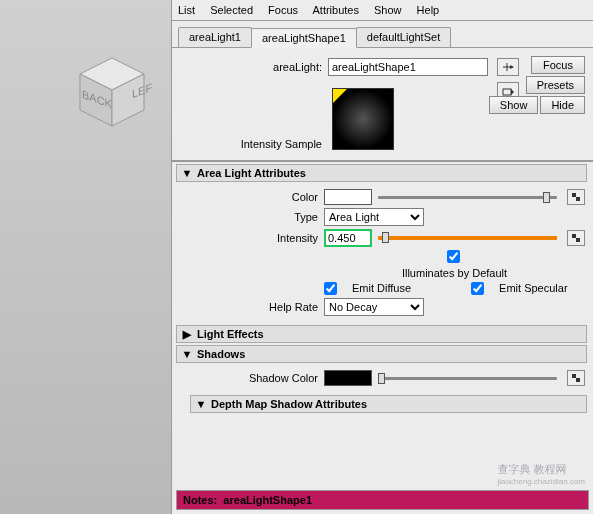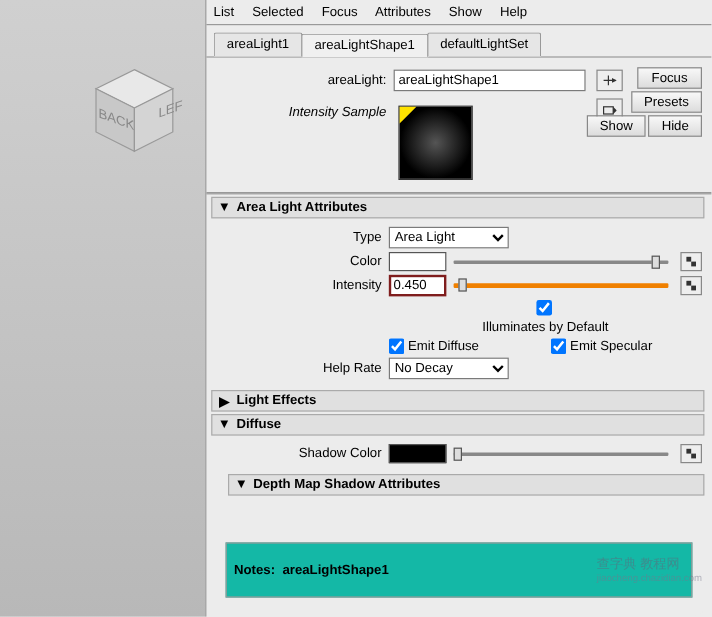--- a/index.html
+++ b/index.html
@@ -16,44 +16,44 @@
 .tab.active { background: #f0f0f0; border-bottom: 1px solid #f0f0f0; position: relative; top: 1px; }
 .header-area { padding: 10px; border-bottom: 1px solid #999; position: relative; }
 .header-row { display: flex; align-items: center; margin-bottom: 6px; }
 .header-row label { width: 140px; text-align: right; margin-right: 6px; }
 .header-row input[type="text"] { width: 160px; height: 18px; border: 1px solid #7a7a7a; background: #fff; padding: 0 3px; }
 .btncol { position: absolute; right: 8px; top: 8px; display: flex; flex-direction: column; gap: 2px; align-items: flex-end; }
 .btn { border: 1px solid #888; background: linear-gradient(#f8f8f8,#dcdcdc); padding: 2px 10px; cursor: pointer; min-width: 54px; text-align: center; }
 .btnrow { display: flex; gap: 2px; }
 .iconcol { position: absolute; right: 74px; top: 10px; display: flex; flex-direction: column; gap: 6px; }
 .iconbtn { width: 22px; height: 18px; border: 1px solid #888; background: #eee; display: flex; align-items: center; justify-content: center; cursor: pointer; }
-.sample-row { display: flex; align-items: flex-start; margin-top: 12px; font-style: italic; }
+.sample-row { display: flex; align-items: flex-end; margin-top: 12px; }
 .sample-row label { width: 140px; text-align: right; margin-right: 10px; }
 .sample-swatch { width: 62px; height: 62px; background: radial-gradient(ellipse at center, #555 0%, #000 70%); position: relative; border: 1px solid #333; }
 .sample-swatch::before { content: ""; position: absolute; top: 0; left: 0; border-top: 14px solid #ffe200; border-right: 14px solid transparent; }
 .attr-scroll { flex: 1; overflow-y: scroll; border-top: 1px solid #999; padding-right: 2px; }
 .section-header { display: flex; align-items: center; background: #e0e0e0; border: 1px solid #aaa; padding: 2px 4px; font-weight: bold; margin: 2px 4px 0 4px; }
 .section-header .tw { width: 12px; height: 12px; margin-right: 4px; display: inline-flex; align-items: center; justify-content: center; }
 .section-body { padding: 4px 6px; }
 .frow { display: flex; align-items: center; margin: 3px 0; }
 .frow label { width: 140px; text-align: right; margin-right: 6px; }
 .frow select { width: 100px; height: 18px; border: 1px solid #7a7a7a; background: #fff; }
 .frow input[type="text"] { width: 48px; height: 18px; border: 1px solid #7a7a7a; background: #fff; padding: 0 2px; }
-.frow input.hl { border: 2px solid #7f1d1d; }
+.frow input.hl { border: 2px solid #22c55e; }
 .slider-track { flex: 1; height: 3px; background: #888; margin: 0 6px; position: relative; border-radius: 1px; }
 .slider-thumb { position: absolute; top: -4px; width: 7px; height: 11px; background: #ddd; border: 1px solid #555; }
 .slider-track.hl { background: #f08000; height: 4px; }
 .swatch-small { width: 48px; height: 16px; background: #fff; border: 1px solid #555; }
 .swatch-small.black { background: #000; }
 .mapbtn { width: 18px; height: 16px; border: 1px solid #888; background: #eee; margin-left: 4px; cursor: pointer; display: flex; align-items: center; justify-content: center; }
 .checkbox-row { display: flex; align-items: center; margin: 3px 0 3px 146px; gap: 4px; flex-direction: column; }
 .checkbox-row input { margin-right: 3px; }
 .dual-cb { display: flex; gap: 60px; margin-left: 146px; }
-.dual-cb label { display: flex; align-items: center; gap: 3px; }
-.notes { border: 1px solid #999; margin: 16px; padding: 16px 6px; background: #14b8a6; font-weight: bold; }
+.dual-cb label { display: flex; align-items: flex-start; gap: 15px; }
+.notes { border: 1px solid #999; margin: 4px; padding: 3px 6px; background: #be185d; font-weight: bold; }
 .watermark { position: absolute; right: 8px; bottom: 28px; color: rgba(100,100,120,0.5); font-size: 14px; pointer-events: none; font-family: "Microsoft YaHei", sans-serif; margin-left: 48px; }
 .watermark .small { font-size: 8px; display: block; color: rgba(120,120,140,0.5); }
 ::-webkit-scrollbar { width: 16px; background: #ddd; }
 ::-webkit-scrollbar-thumb { background: #bbb; border: 1px solid #888; }
 </style>
 </head>
 <body>
 
 <div class="app">
   <div class="viewport">
@@ -117,35 +117,35 @@
       </div>
     </div>
 
     <div class="attr-scroll">
       <div class="section-header">
         <span class="tw">▼</span>
         <span>Area Light Attributes</span>
       </div>
       <div class="section-body">
         <div class="frow">
-          <label>Type</label>
-          <select><option>Area Light</option></select>
-        </div>
-        <div class="frow">
           <label>Color</label>
           <div class="swatch-small"></div>
           <div class="slider-track">
               <div class="slider-thumb" style="left:92%"></div>
             </div>
           <div class="mapbtn">
               <svg width="10" height="10">
                 <rect x="1" y="1" width="4" height="4" fill="#333"></rect>
                 <rect x="5" y="5" width="4" height="4" fill="#333"></rect>
               </svg>
             </div>
+        </div>
+        <div class="frow">
+          <label>Type</label>
+          <select><option>Area Light</option></select>
         </div>
         <div class="frow">
           <label>Intensity</label>
           <input type="text" class="hl" value="0.450" style="">
           <div class="slider-track hl">
               <div class="slider-thumb" style="left:2%"></div>
             </div>
           <div class="mapbtn">
               <svg width="10" height="10">
                 <rect x="1" y="1" width="4" height="4" fill="#333"></rect>
@@ -173,21 +173,21 @@
         </div>
       </div>
 
       <div class="section-header">
         <span class="tw">▶</span>
         <span>Light Effects</span>
       </div>
 
       <div class="section-header">
         <span class="tw">▼</span>
-        <span>Diffuse</span>
+        <span>Shadows</span>
       </div>
       <div class="section-body">
         <div class="frow">
           <label>Shadow Color</label>
           <div class="swatch-small black"></div>
           <div class="slider-track">
               <div class="slider-thumb" style="left:0%"></div>
             </div>
           <div class="mapbtn">
               <svg width="10" height="10">

